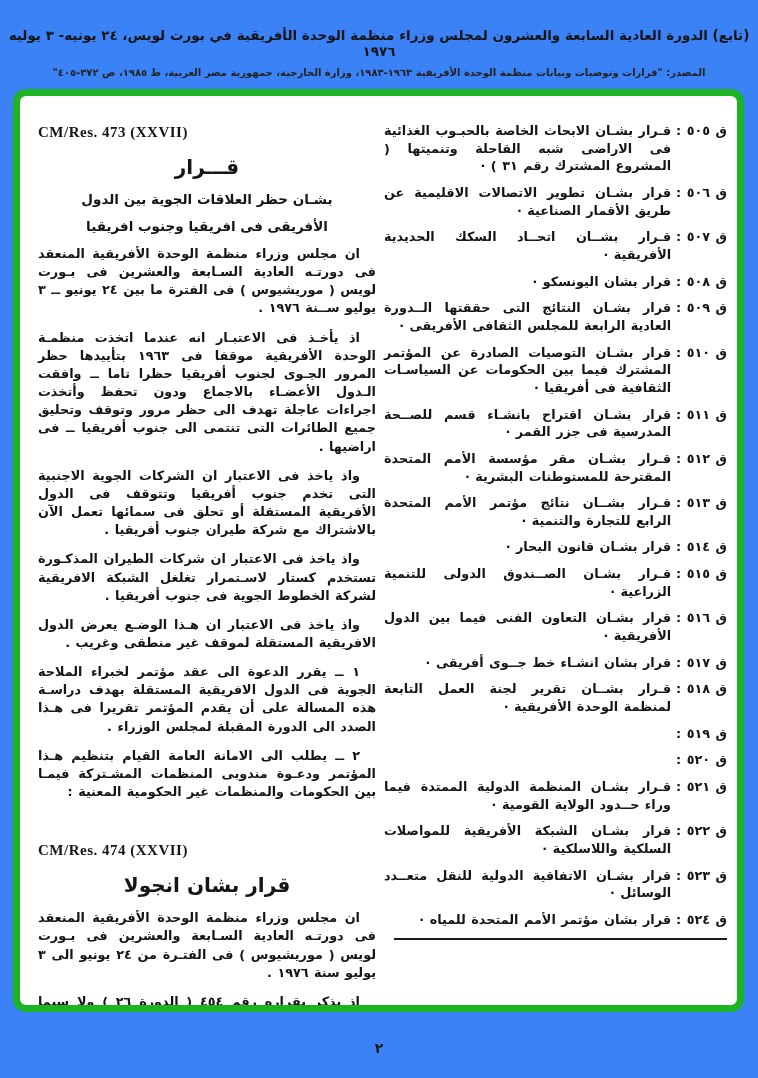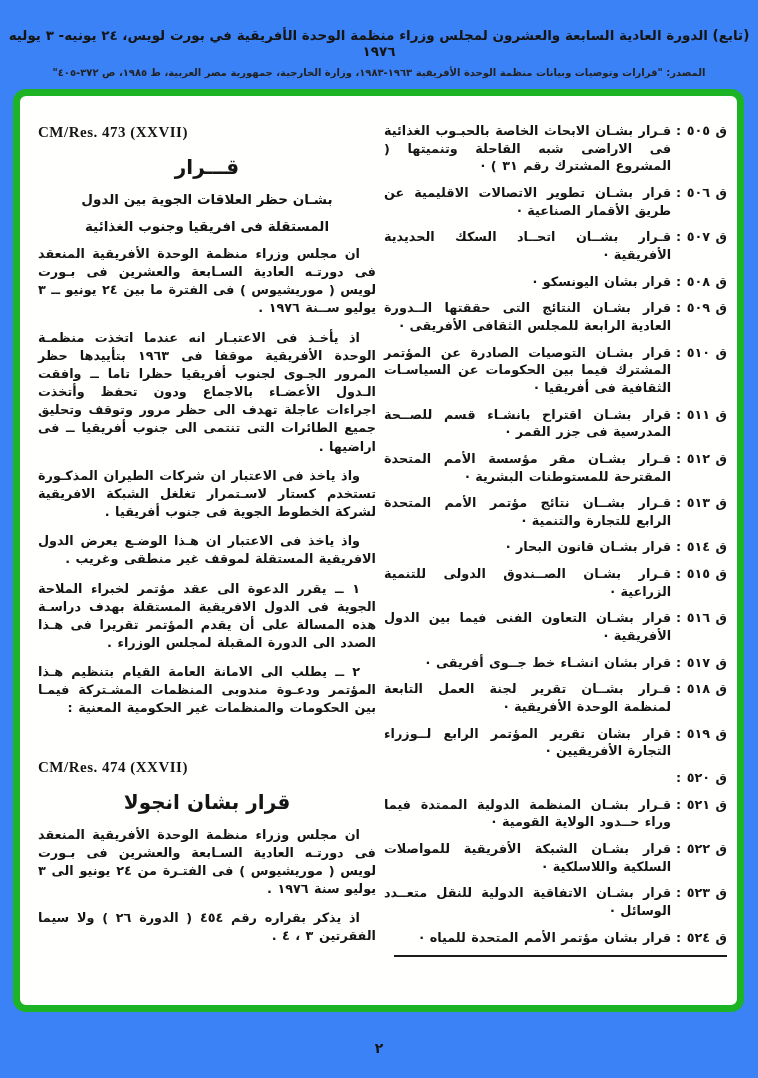--- a/index.html
+++ b/index.html
@@ -70,24 +70,25 @@
     <div class="header-line1">(تابع) الدورة العادية السابعة والعشرون لمجلس وزراء منظمة الوحدة الأفريقية في بورت لويس، ٢٤ يونيه- ٣ يوليه ١٩٧٦</div>
     <div class="header-line2">المصدر: "قرارات وتوصيات وبيانات منظمة الوحدة الأفريقية ١٩٦٣-١٩٨٣، وزارة الخارجية، جمهورية مصر العربية، ط ١٩٨٥، ص ٣٧٢-٤٠٥"</div>
   </div>
 
   <div class="frame" style="border-color: rgb(28, 179, 36); gap: 8px;">
 
     <div class="left-col">
       <div class="res-code">CM/Res. 473 (XXVII)</div>
       <div class="res-title">قـــرار</div>
       <div class="res-sub">بشـان حظر العلاقات الجوية بين الدول</div>
-      <div class="res-sub">المستقلة فى افريقيا وجنوب الغذائية</div>
+      <div class="res-sub">الأفريقى فى افريقيا وجنوب افريقيا</div>
 
       <p class="para"><span class="lead"></span><span>ان مجلس وزراء منظمة الوحدة الأفريقية المنعقد فى دورتـه العادية السـابعة والعشرين فى بـورت لويس ( موريشيوس ) فى الفترة ما بين ٢٤ يونيو ــ ٣ يوليو ســنة ١٩٧٦ .</span></p>
       <p class="para"><span class="lead">اذ يأخـذ فى الاعتبـار </span><span>انه عندما اتخذت منظمـة الوحدة الأفريقية موقفا فى ١٩٦٣ بتأييدها حظر المرور الجـوى لجنوب أفريقيا حظرا تاما ــ وافقت الـدول الأعضـاء بالاجماع ودون تحفظ وأتخذت اجراءات عاجلة تهدف الى حظر مرور وتوقف وتحليق جميع الطائرات التى تنتمى الى جنوب أفريقيا ــ فى اراضيها .</span></p>
+      <p class="para"><span class="lead">واذ ياخذ فى الاعتبار </span><span>ان الشركات الجوية الاجنبية التى تخدم جنوب أفريقيا وتتوقف فى الدول الأفريقية المستقلة أو تحلق فى سمائها تعمل الآن بالاشتراك مع شركة طيران جنوب أفريقيا .</span></p>
       <p class="para"><span class="lead">واذ ياخذ فى الاعتبار </span><span>ان شركات الطيران المذكـورة تستخدم كستار لاسـتمرار تغلغل الشبكة الافريقية لشركة الخطوط الجوية فى جنوب أفريقيا .</span></p>
       <p class="para"><span class="lead">واذ ياخذ فى الاعتبار </span><span>ان هـذا الوضـع يعرض الدول الافريقية المستقلة لموقف غير منطقى وغريب .</span></p>
       <p class="para"><span class="lead">١ ــ يقرر </span><span>الدعوة الى عقد مؤتمر لخبراء الملاحة الجوية فى الدول الافريقية المستقلة بهدف دراسـة هذه المسالة على أن يقدم المؤتمر تقريرا فى هـذا الصدد الى الدورة المقبلة لمجلس الوزراء .</span></p>
       <p class="para"><span class="lead">٢ ــ يطلب </span><span>الى الامانة العامة القيام بتنظيم هـذا المؤتمر ودعـوة مندوبى المنظمات المشـتركة فيمـا بين الحكومات والمنظمات غير الحكومية المعنية :</span></p>
 
       <div class="res-gap"></div>
 
       <div class="res-code">CM/Res. 474 (XXVII)</div>
       <div class="res-title">قرار بشان انجولا</div>
 
@@ -147,21 +148,20 @@
       <div class="idx-item">
           <span class="idx-label">ق ٥١٧ :</span>
           <span class="idx-text">قرار بشان انشـاء خط جــوى أفريقى ·</span>
         </div>
       <div class="idx-item">
           <span class="idx-label">ق ٥١٨ :</span>
           <span class="idx-text">قـرار بشــان تقرير لجنة العمل التابعة لمنظمة الوحدة الأفريقية ·</span>
         </div>
       <div class="idx-item">
           <span class="idx-label">ق ٥١٩ :</span>
-          <span class="idx-text">قرار بشان تقرير المؤتمر الرابع لــوزراء التجارة الأفريقيين ·</span>
         </div>
       <div class="idx-item">
           <span class="idx-label">ق ٥٢٠ :</span>
         </div>
       <div class="idx-item">
           <span class="idx-label">ق ٥٢١ :</span>
           <span class="idx-text">قـرار بشـان المنظمة الدولية الممتدة فيما وراء حــدود الولاية القومية ·</span>
         </div>
       <div class="idx-item">
           <span class="idx-label">ق ٥٢٢ :</span>

